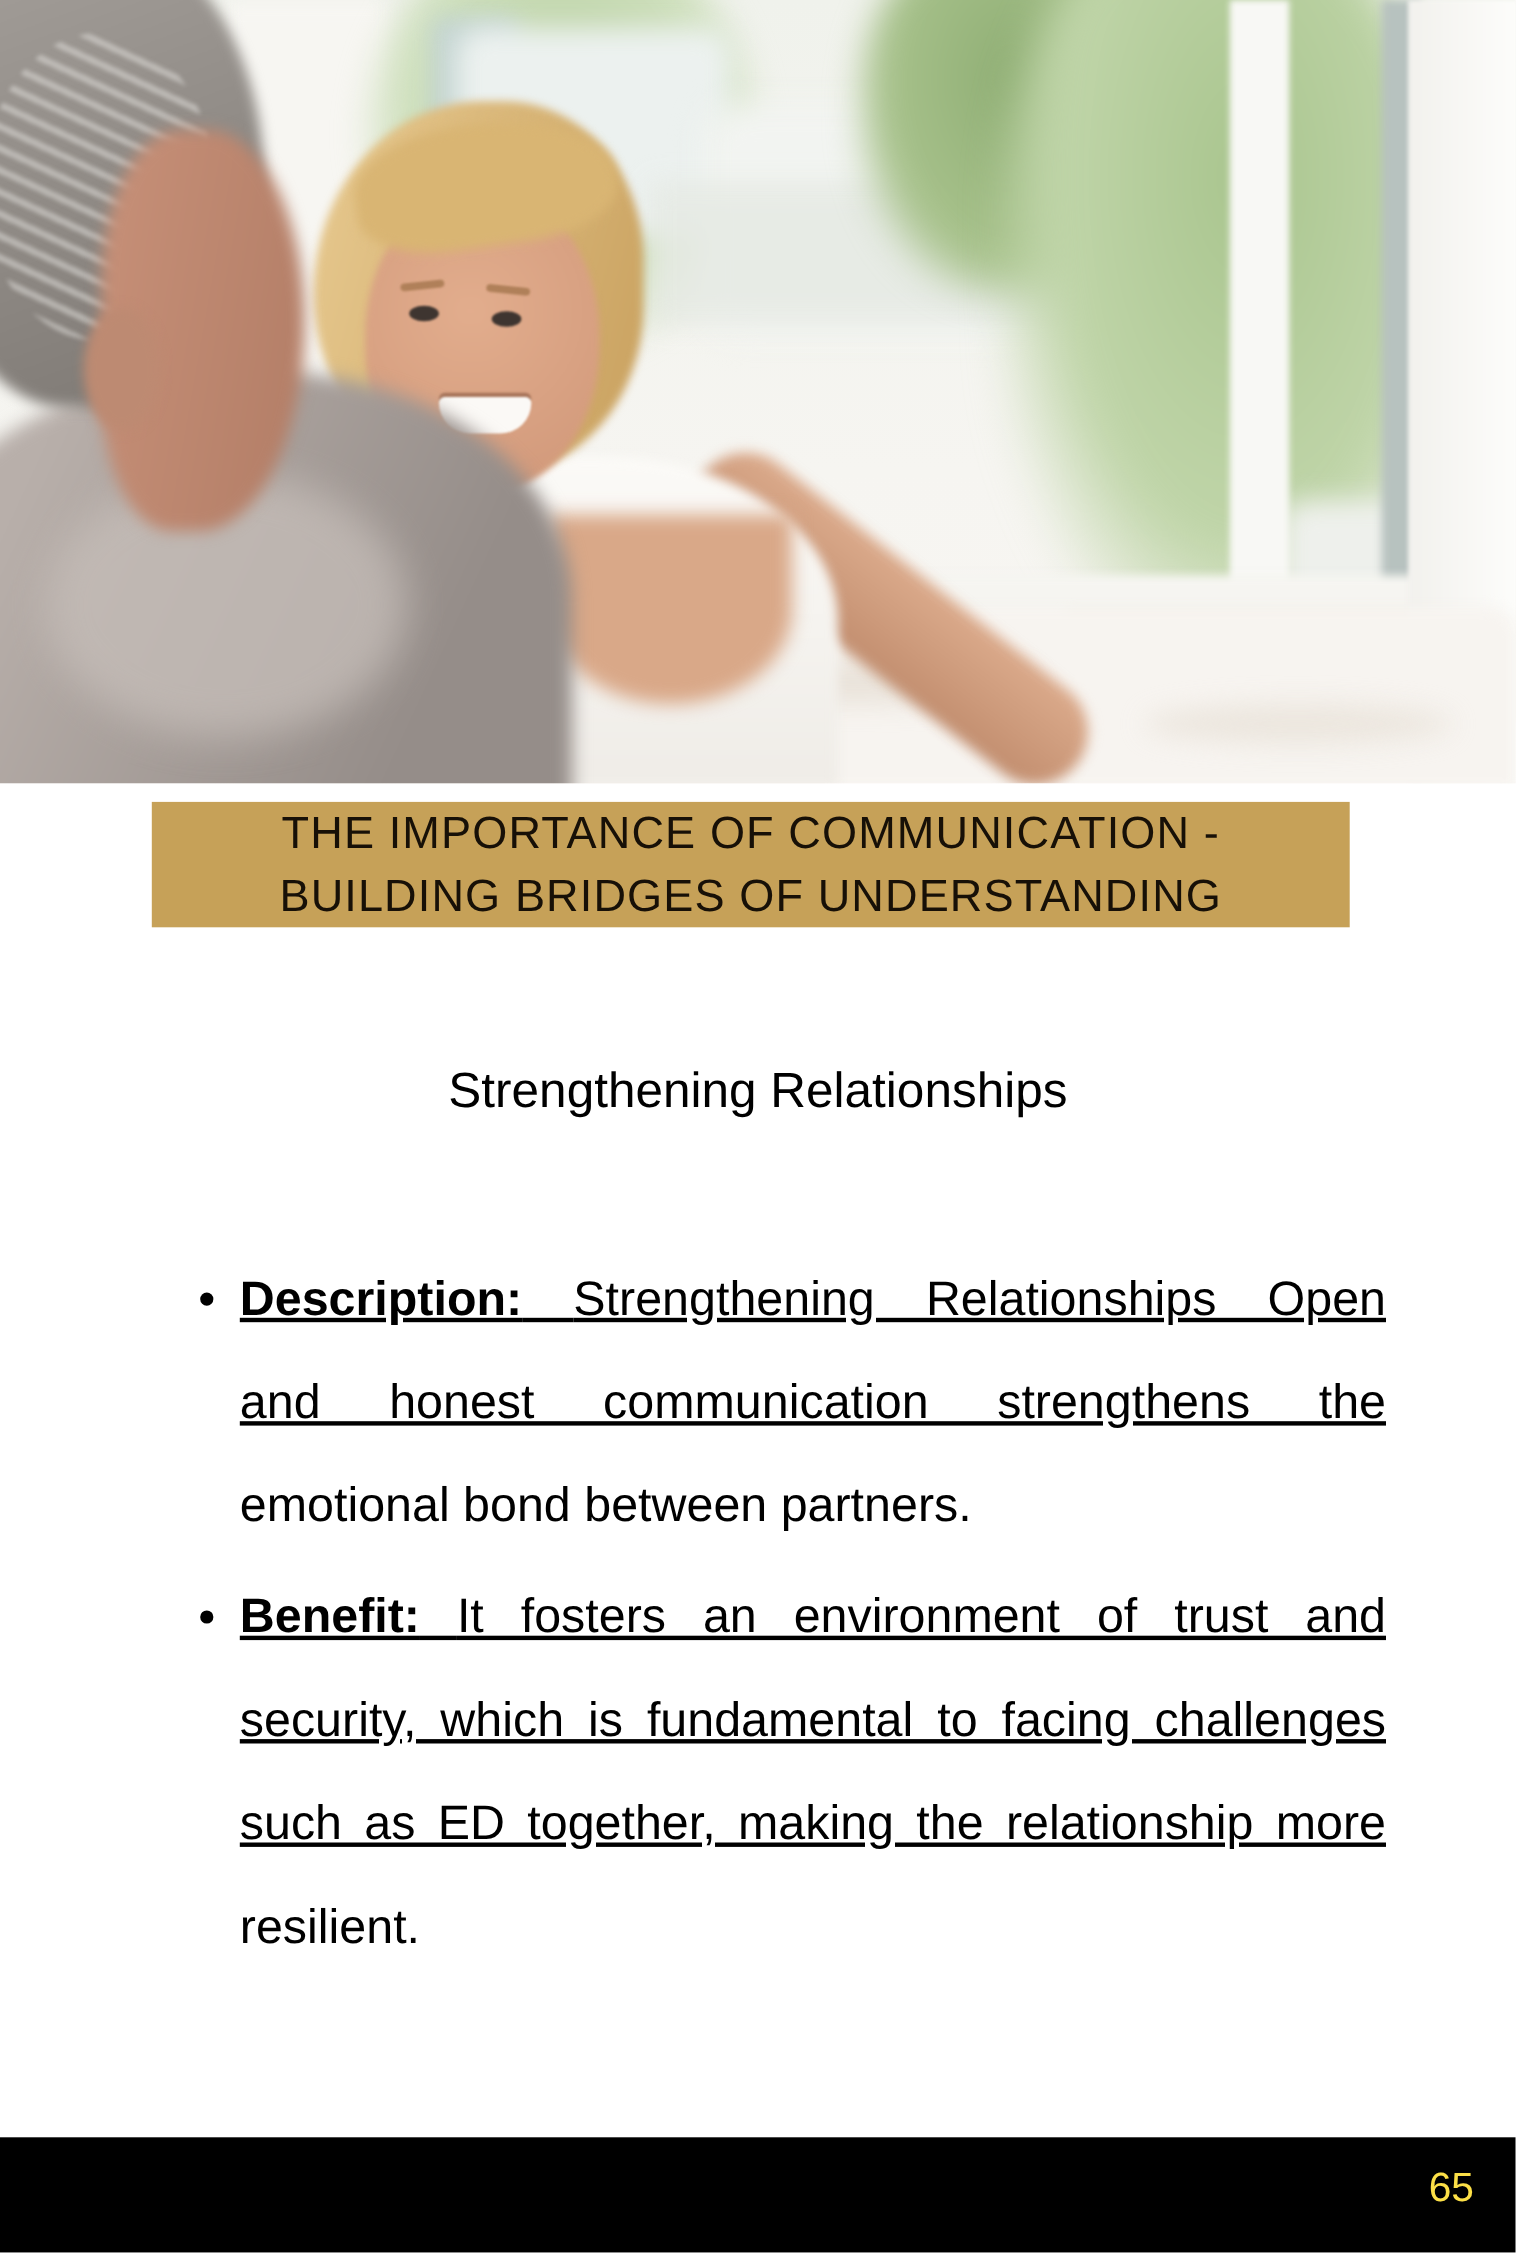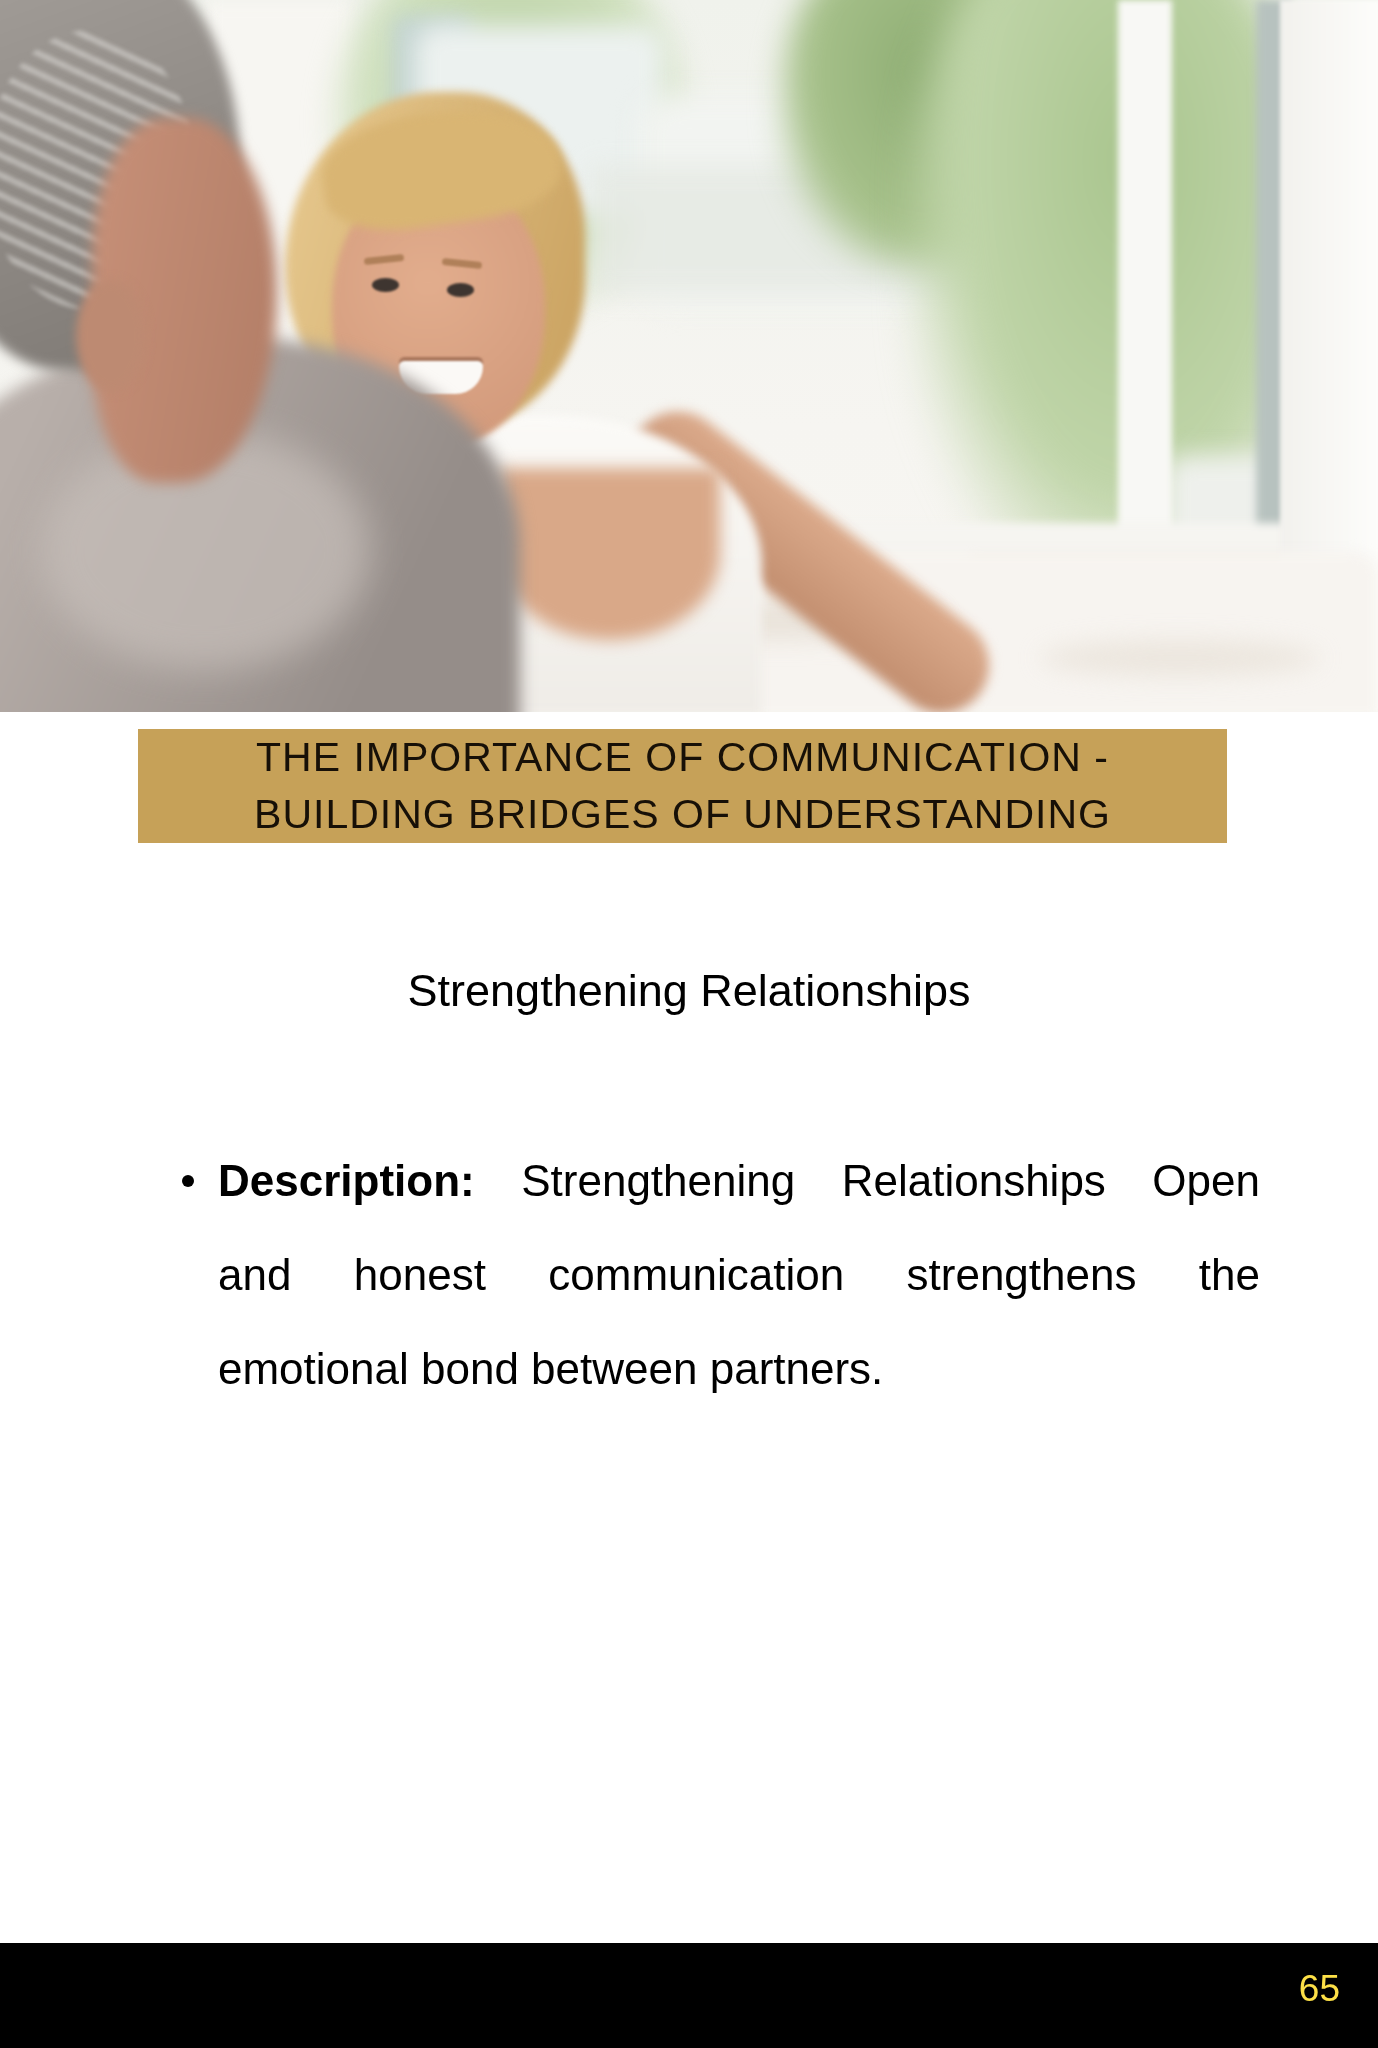--- a/index.html
+++ b/index.html
@@ -79,21 +79,21 @@
   }
 
   
   .bullets{
     position:absolute;left:218px;top:1134px;width:1042px;margin:0;padding:0;list-style:none;
     font-size:44px;color:#000000;
   }
   .bullets li{position:relative;margin:0 0 7px 0;padding:0;}
   .dot{position:absolute;left:-36px;top:41px;width:12px;height:12px;border-radius:50%;background:#000000;}
   .bline{line-height:94px;white-space:normal;}
-  .jl{text-align:justify;text-align-last:justify;}
+  .jl{text-align:justify;text-align-last:justify;text-decoration:underline;}
   .blabel{font-weight:bold;}
 
   
   .footer{
     position:absolute;left:0;top:1943px;width:1378px;height:105px;background:#000000;
     display:flex;align-items:center;justify-content:flex-end;box-sizing:border-box;padding:0 38px 14px 0;
   }
   .page-number{color:#fde047;font-size:37px;line-height:37px;}
 </style>
 </head>
@@ -146,19 +146,26 @@
 
   <h2 class="heading">Strengthening Relationships</h2>
 
   <ul class="bullets">
     <li>
       <span class="dot"></span>
       <div class="bline jl"><b class="blabel">Description:</b> <span>Strengthening Relationships Open</span></div>
       <div class="bline jl">and honest communication strengthens the</div>
       <div class="bline">emotional bond between partners.</div>
     </li>
+    <li>
+      <span class="dot"></span>
+      <div class="bline jl"><b class="blabel">Benefit:</b> <span>It fosters an environment of trust and</span></div>
+      <div class="bline jl">security, which is fundamental to facing challenges</div>
+      <div class="bline jl">such as ED together, making the relationship more</div>
+      <div class="bline">resilient.</div>
+    </li>
   </ul>
 
   <div class="footer">
     <span class="page-number">65</span>
   </div>
 
 </div>
 
 </body></html>

